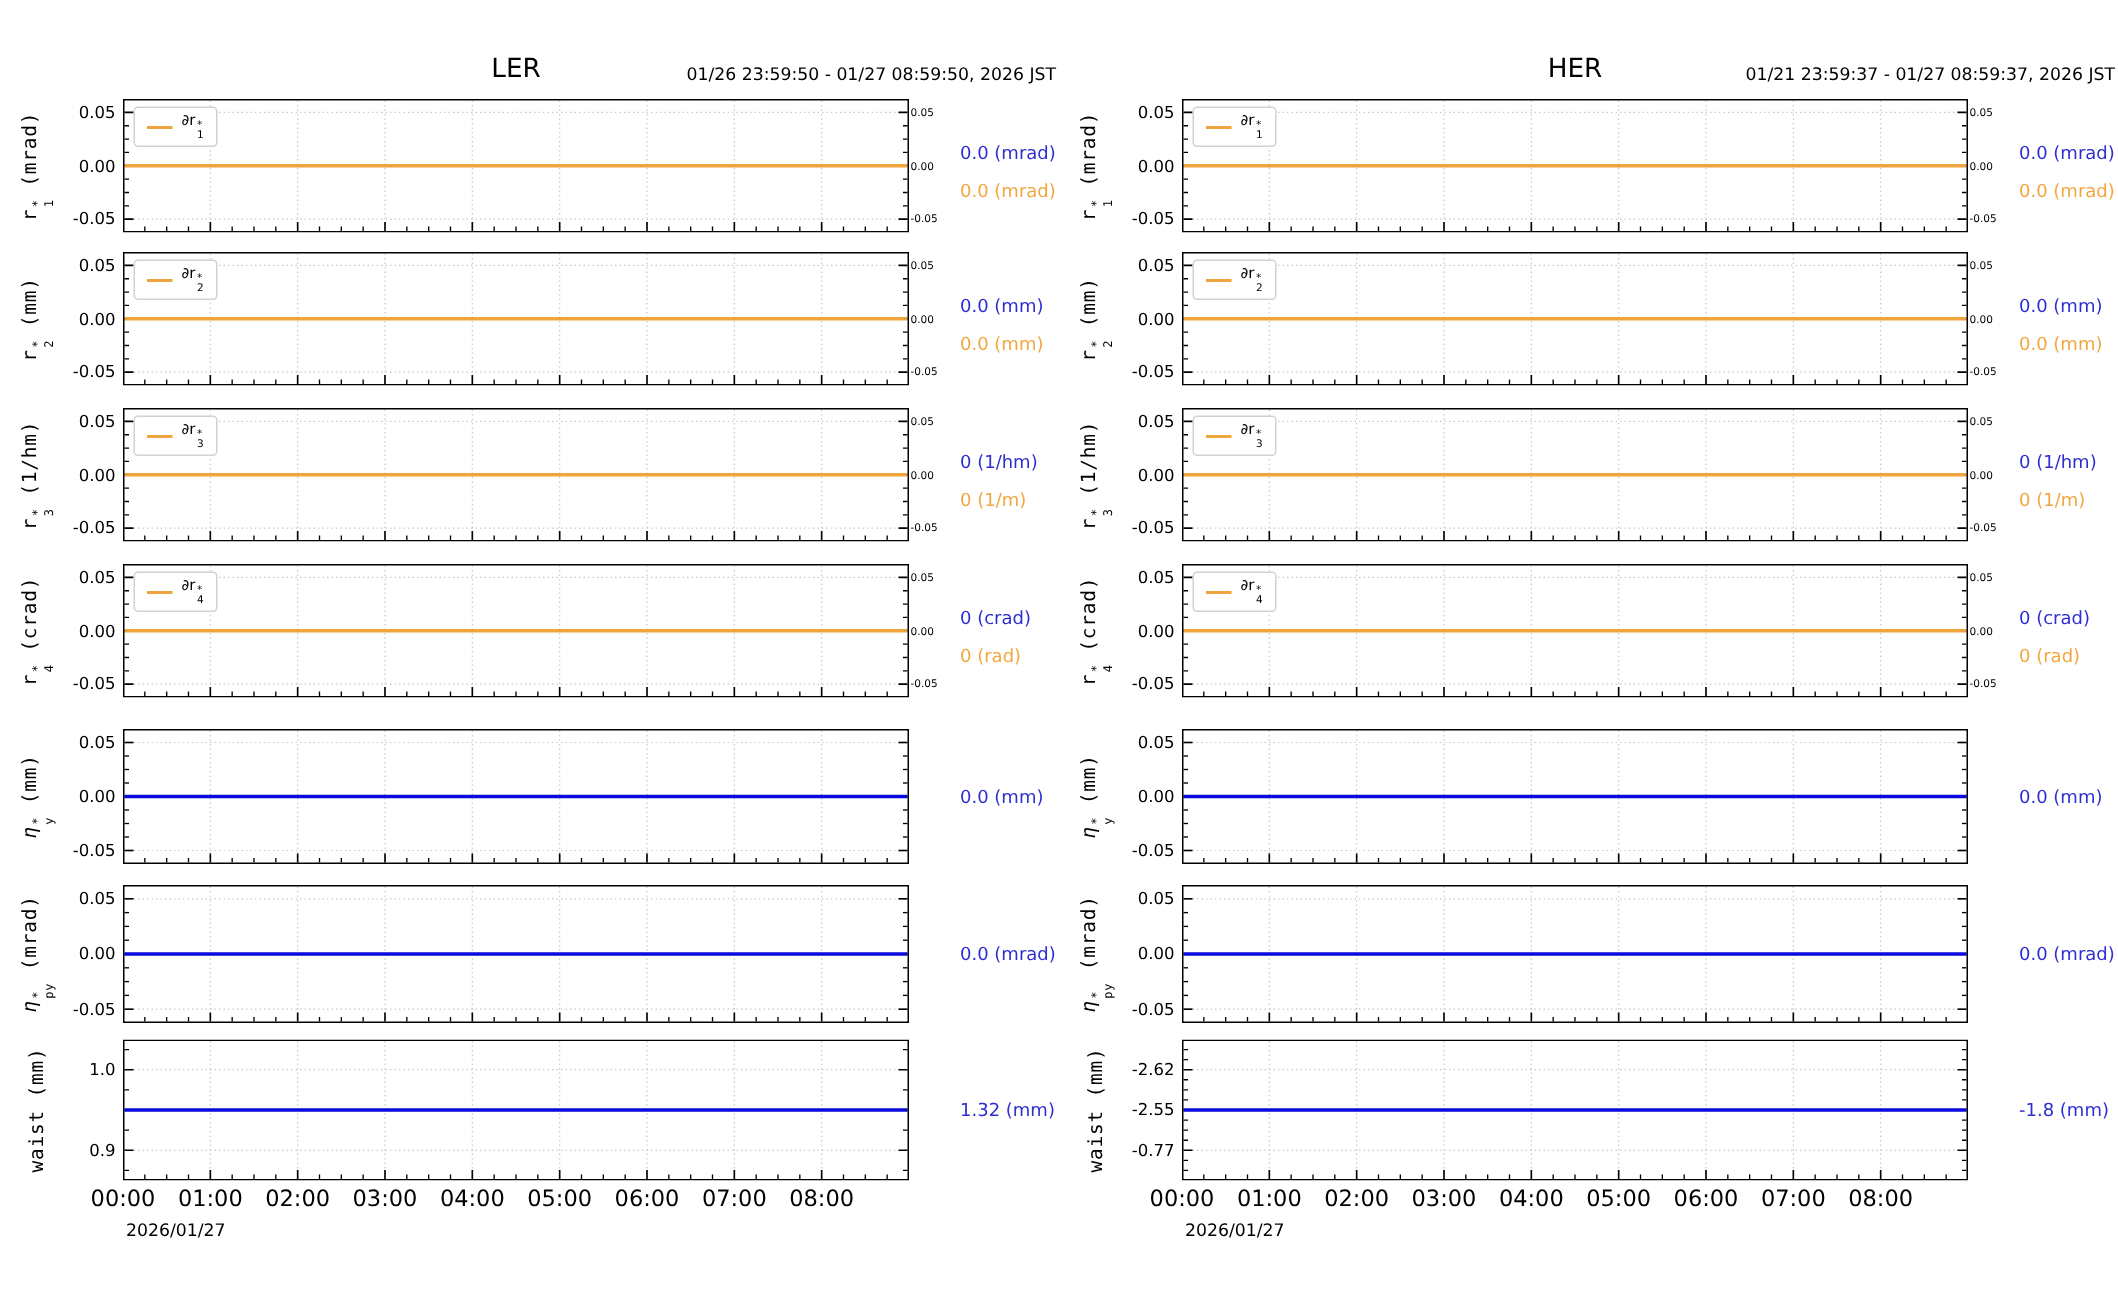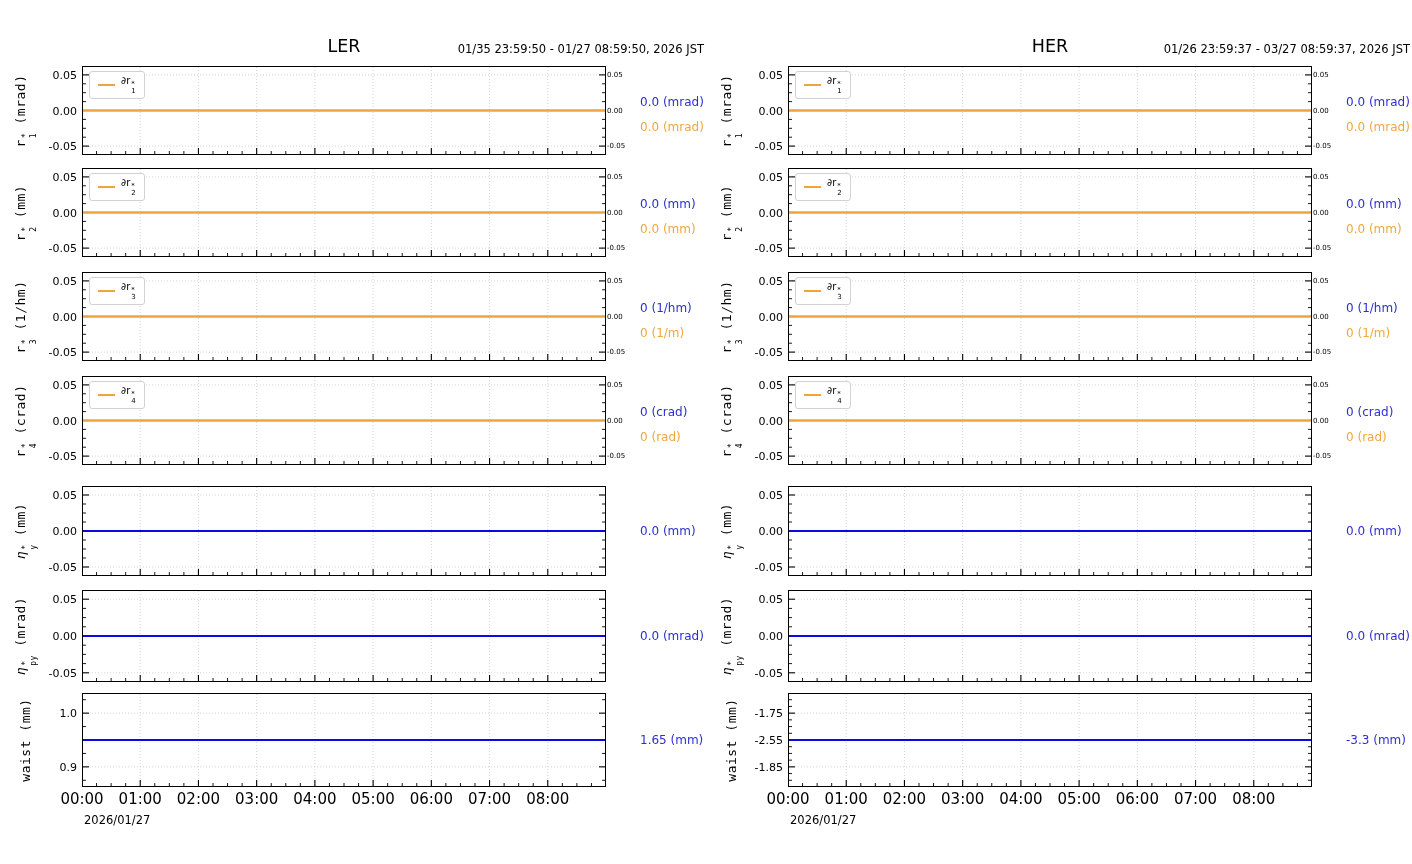--- a/index.html
+++ b/index.html
@@ -30,21 +30,21 @@
   svg{display:block;}
 </style>
 </head>
 <body>
 
 <div class="page">
 
   <section class="panel">
     <header class="panel-header">
       <div class="panel-title">LER</div>
-      <div class="panel-timerange">01/35 23:59:50 - 01/27 08:59:50, 2026 JST</div>
+      <div class="panel-timerange">01/26 23:59:50 - 01/27 08:59:50, 2026 JST</div>
     </header>
     <div class="plots">
         <div class="plot-row" style="margin-top: 0px; height: 89px;">
           <div class="cell-ylabel">
             <span class="ylabel"><span>r</span><span class="mstack">
                 <span class="msup">*</span>
                 <span class="msub">1</span>
               </span>&nbsp;(mrad)</span>
           </div>
           <div class="cell-yticks">
@@ -681,21 +681,21 @@
               <line x1="523" y1="47.00000000000125" x2="520" y2="47.00000000000125" stroke="#000000" stroke-width="0.9"></line>
               <line x1="1" y1="33.57142857142987" x2="4" y2="33.57142857142987" stroke="#000000" stroke-width="0.9"></line>
               <line x1="523" y1="33.57142857142987" x2="520" y2="33.57142857142987" stroke="#000000" stroke-width="0.9"></line>
               <line x1="1" y1="6.71428571428712" x2="4" y2="6.71428571428712" stroke="#000000" stroke-width="0.9"></line>
               <line x1="523" y1="6.71428571428712" x2="520" y2="6.71428571428712" stroke="#000000" stroke-width="0.9"></line>
               <line x1="1" y1="47.000000000000064" x2="523" y2="47.000000000000064" stroke="#0a0ae0" stroke-width="2.2"></line>
               <rect x="0.5" y="0.5" width="523" height="93" fill="none" stroke="#000000" stroke-width="1"></rect>
             </svg>
           </div>
           <div class="cell-right">
-            <span class="readout" style="top: 47px; color: rgb(46, 46, 210);">1.65 (mm)</span>
+            <span class="readout" style="top: 47px; color: rgb(46, 46, 210);">1.32 (mm)</span>
           </div>
         </div>
         <div class="plot-row xaxis-row">
           <div></div>
           <div></div>
           <div class="cell-plot">
             <span class="xtick" style="left: 0px;">00:00</span>
             <span class="xtick" style="left: 58.2222px;">01:00</span>
             <span class="xtick" style="left: 116.444px;">02:00</span>
             <span class="xtick" style="left: 174.667px;">03:00</span>
@@ -714,21 +714,21 @@
             <span class="xdate">2026/01/27</span>
           </div>
           <div></div>
         </div>
       </div>
   </section>
 
   <section class="panel">
     <header class="panel-header">
       <div class="panel-title">HER</div>
-      <div class="panel-timerange">01/26 23:59:37 - 03/27 08:59:37, 2026 JST</div>
+      <div class="panel-timerange">01/21 23:59:37 - 01/27 08:59:37, 2026 JST</div>
     </header>
     <div class="plots">
         <div class="plot-row" style="margin-top: 0px; height: 89px;">
           <div class="cell-ylabel">
             <span class="ylabel"><span>r</span><span class="mstack">
                 <span class="msup">*</span>
                 <span class="msub">1</span>
               </span>&nbsp;(mrad)</span>
           </div>
           <div class="cell-yticks">
@@ -1294,23 +1294,23 @@
           </div>
           <div class="cell-right">
             <span class="readout" style="top: 46px; color: rgb(46, 46, 210);">0.0 (mrad)</span>
           </div>
         </div>
         <div class="plot-row" style="margin-top: 11px; height: 94px;">
           <div class="cell-ylabel">
             <span class="ylabel"><span>waist</span>&nbsp;(mm)</span>
           </div>
           <div class="cell-yticks">
-            <span class="ytick" style="top: 20.1429px;">-1.75</span>
+            <span class="ytick" style="top: 20.1429px;">-2.62</span>
             <span class="ytick" style="top: 47px;">-2.55</span>
-            <span class="ytick" style="top: 73.8571px;">-1.85</span>
+            <span class="ytick" style="top: 73.8571px;">-0.77</span>
           </div>
           <div class="cell-plot">
             <svg width="524" height="94">
               <rect x="0" y="0" width="524" height="94" fill="#ffffff"></rect>
               <line x1="58.22222222222222" y1="1" x2="58.22222222222222" y2="93" stroke="#c9c9c9" stroke-width="0.8" stroke-dasharray="1 2"></line>
               <line x1="116.44444444444444" y1="1" x2="116.44444444444444" y2="93" stroke="#c9c9c9" stroke-width="0.8" stroke-dasharray="1 2"></line>
               <line x1="174.66666666666666" y1="1" x2="174.66666666666666" y2="93" stroke="#c9c9c9" stroke-width="0.8" stroke-dasharray="1 2"></line>
               <line x1="232.88888888888889" y1="1" x2="232.88888888888889" y2="93" stroke="#c9c9c9" stroke-width="0.8" stroke-dasharray="1 2"></line>
               <line x1="291.11111111111114" y1="1" x2="291.11111111111114" y2="93" stroke="#c9c9c9" stroke-width="0.8" stroke-dasharray="1 2"></line>
               <line x1="349.3333333333333" y1="1" x2="349.3333333333333" y2="93" stroke="#c9c9c9" stroke-width="0.8" stroke-dasharray="1 2"></line>
@@ -1379,21 +1379,21 @@
               <line x1="523" y1="26.857142857144066" x2="520" y2="26.857142857144066" stroke="#000000" stroke-width="0.9"></line>
               <line x1="1" y1="13.428571428572685" x2="4" y2="13.428571428572685" stroke="#000000" stroke-width="0.9"></line>
               <line x1="523" y1="13.428571428572685" x2="520" y2="13.428571428572685" stroke="#000000" stroke-width="0.9"></line>
               <line x1="1" y1="6.714285714287005" x2="4" y2="6.714285714287005" stroke="#000000" stroke-width="0.9"></line>
               <line x1="523" y1="6.714285714287005" x2="520" y2="6.714285714287005" stroke="#000000" stroke-width="0.9"></line>
               <line x1="1" y1="47.000000000000064" x2="523" y2="47.000000000000064" stroke="#0a0ae0" stroke-width="2.2"></line>
               <rect x="0.5" y="0.5" width="523" height="93" fill="none" stroke="#000000" stroke-width="1"></rect>
             </svg>
           </div>
           <div class="cell-right">
-            <span class="readout" style="top: 47px; color: rgb(46, 46, 210);">-3.3 (mm)</span>
+            <span class="readout" style="top: 47px; color: rgb(46, 46, 210);">-1.8 (mm)</span>
           </div>
         </div>
         <div class="plot-row xaxis-row">
           <div></div>
           <div></div>
           <div class="cell-plot">
             <span class="xtick" style="left: 0px;">00:00</span>
             <span class="xtick" style="left: 58.2222px;">01:00</span>
             <span class="xtick" style="left: 116.444px;">02:00</span>
             <span class="xtick" style="left: 174.667px;">03:00</span>

